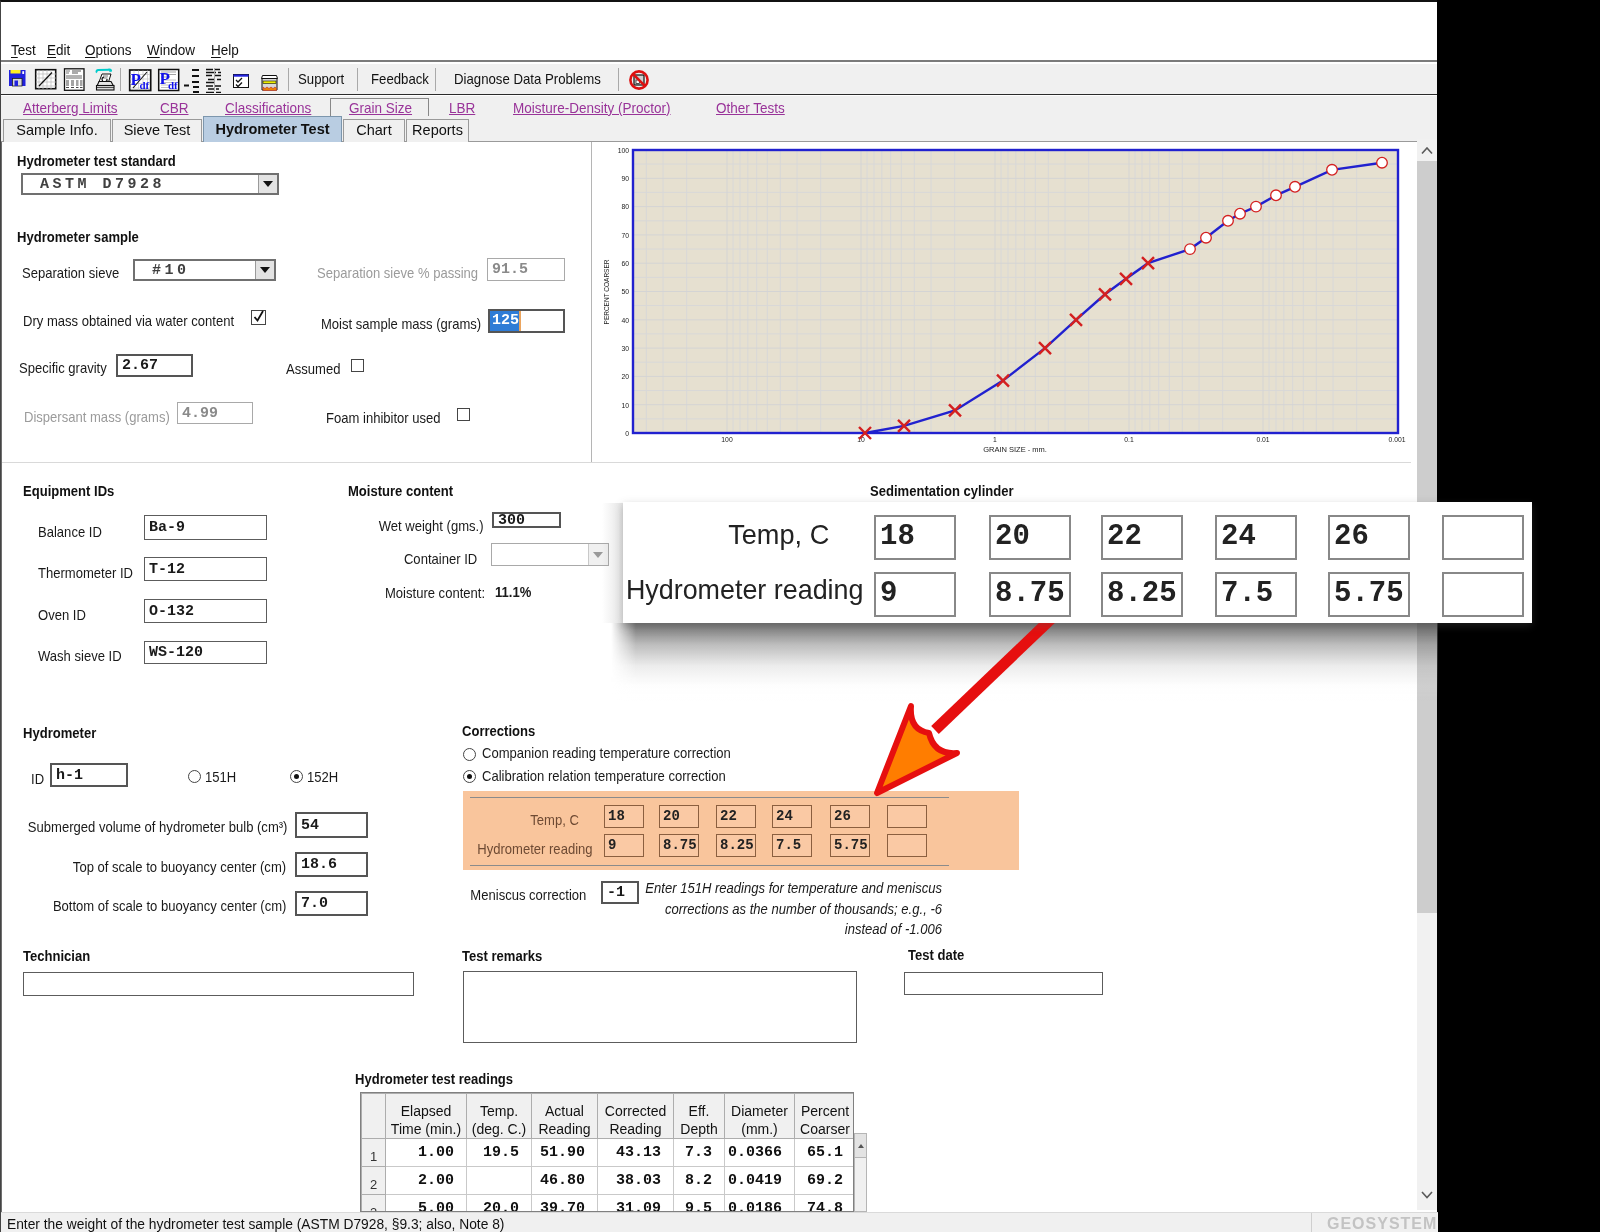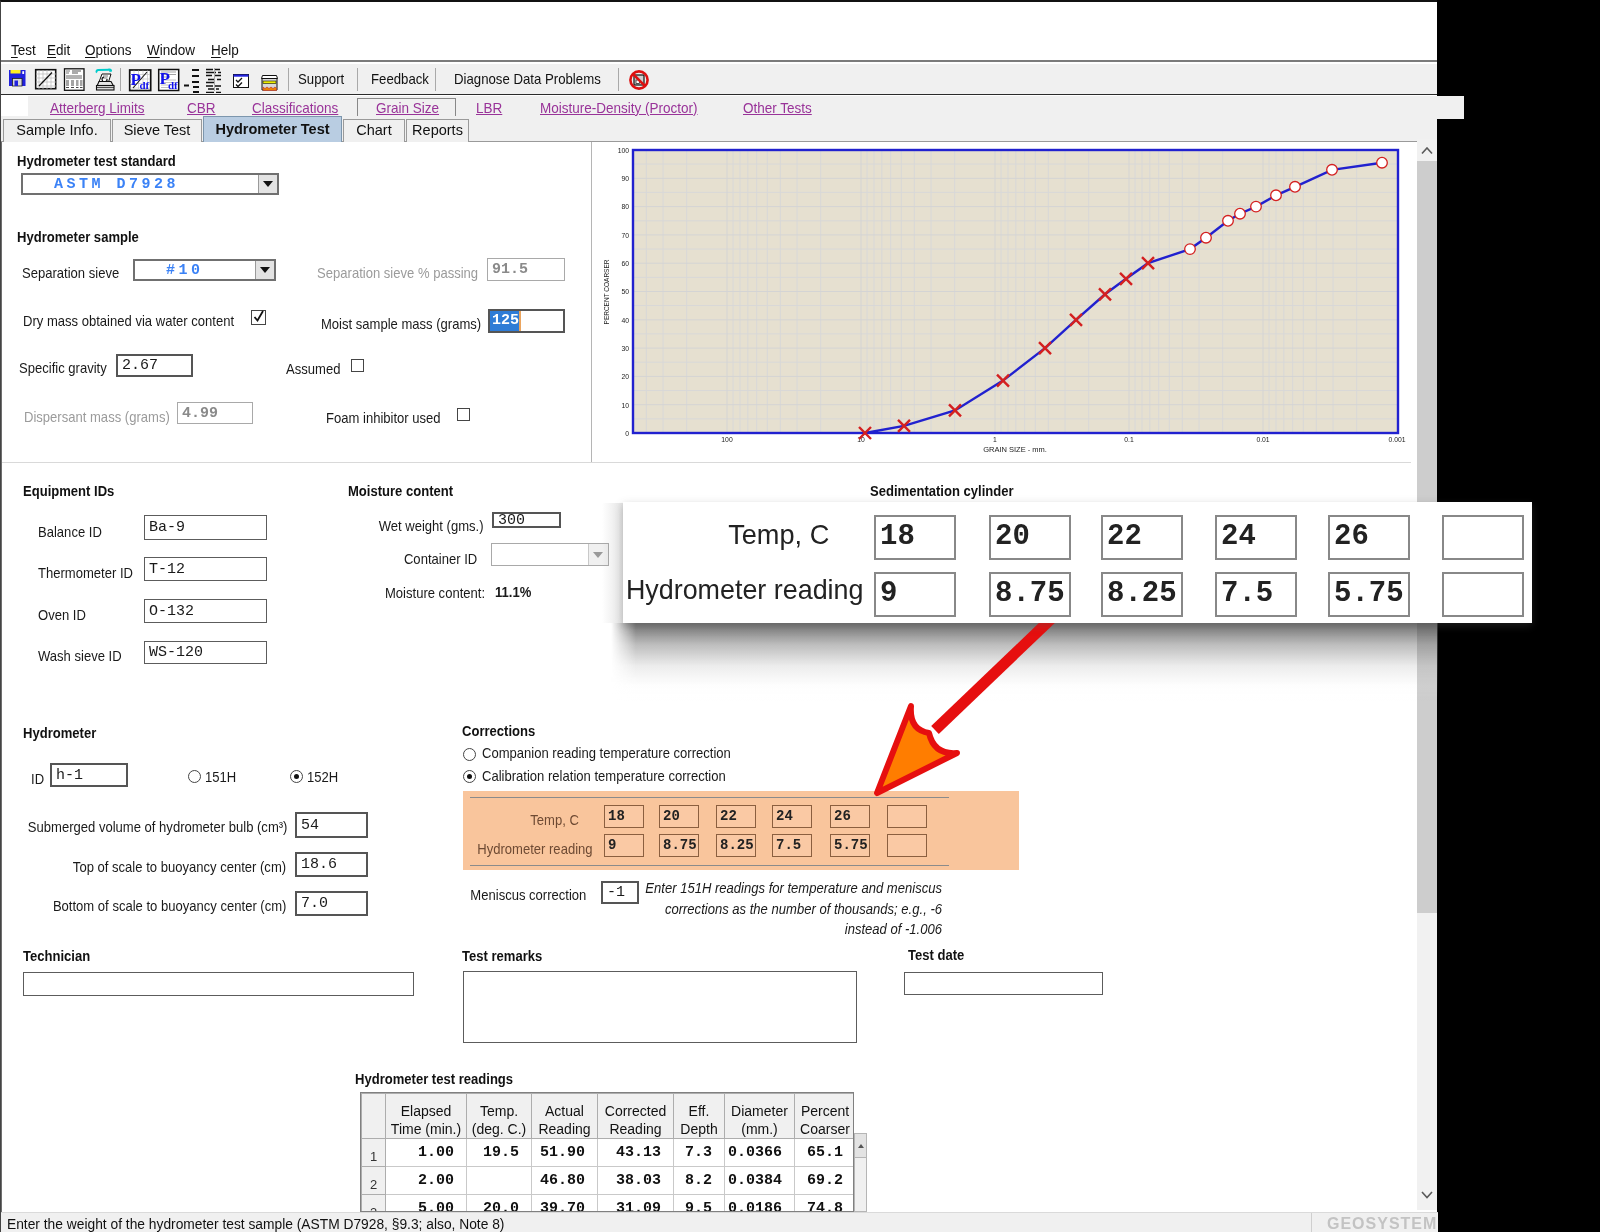--- a/index.html
+++ b/index.html
@@ -6,38 +6,38 @@
 html,body { width:1600px; height:1232px; background:#000; overflow:hidden; }
 body { font-family:"Liberation Sans", sans-serif; position:relative; }
 #win { position:absolute; left:0; top:0; width:1437px; height:1232px; background:#fff; border-top:2px solid #111; border-left:1px solid #444; }
 .abs { position:absolute; }
 .b { font-weight:bold; }
 .mono { font-family:"Liberation Mono", monospace; font-weight:bold; }
 .lbl { font-size:15px; color:#1a1a1a; white-space:nowrap; transform:scaleX(.87); transform-origin:0 0; }
 .glbl { font-size:15px; color:#9b9b9b; white-space:nowrap; transform:scaleX(.87); transform-origin:0 0; }
 .sechead { font-size:15px; font-weight:bold; color:#111; white-space:nowrap; transform:scaleX(.87); transform-origin:0 0; }
 .rlbl { position:absolute; font-size:15px; color:#1a1a1a; white-space:nowrap; transform:scaleX(.87); transform-origin:100% 0; }
-.inp { background:#fff; border:1px solid #5c5c5c; font-family:"Liberation Mono", monospace; font-weight:normal; font-size:15px; color:#1a1a1a; padding-left:4px; display:flex; align-items:center; }
+.inp { background:#fff; border:1px solid #5c5c5c; font-family:"Liberation Mono", monospace; font-weight:bold; font-size:15px; color:#1a1a1a; padding-left:4px; display:flex; align-items:center; }
 .ginp { background:#fff; border:1px solid #a9a9a9; font-family:"Liberation Mono", monospace; font-weight:bold; font-size:15px; color:#8a8a8a; padding-left:4px; display:flex; align-items:center; }
 .combo { background:#fff; border:2px solid #707070; display:flex; align-items:center; }
-.combo .txt { font-family:"Liberation Mono", monospace; font-weight:bold; font-size:15px; color:#3b82f6; padding-left:5px; flex:1; letter-spacing:3.5px;margin-left:26px; }
+.combo .txt { font-family:"Liberation Mono", monospace; font-weight:bold; font-size:15px; color:#404040; padding-left:17px; flex:1; letter-spacing:3.5px; }
 .cbtn { width:19px; align-self:stretch; background:#e3e3e3; border-left:1px solid #9a9a9a; display:flex; align-items:center; justify-content:center; margin:0; }
 .cbtn:after { content:""; width:0; height:0; border:5px solid transparent; border-top:6px solid #111; margin-top:5px; }
 .chk { width:13px; height:13px; background:#fff; border:1px solid #454545; display:inline-block; }
 .radio { width:13px; height:13px; background:#fff; border:1px solid #454545; border-radius:50%; display:inline-block; }
 .radio.on:after { content:""; display:block; width:5px; height:5px; background:#111; border-radius:50%; margin:3px 0 0 3px; }
 
 #titlebar { position:absolute; left:0; top:0; width:100%; height:36px; background:#fff; }
 #menubar { position:absolute; left:0; top:36px; width:100%; height:24px; background:#fff; border-bottom:2px solid #7b7b7b; }
 .menuitem { position:absolute; top:3px; font-size:15px; color:#111; transform:scaleX(.9); transform-origin:0 0; }
 .menuitem span { text-decoration:underline; text-underline-offset:2px; }
 #toolbar { position:absolute; left:0; top:62px; width:100%; height:31px; background:#f0f0f0; border-bottom:1px solid #2b2b2b; }
 .tsep { position:absolute; top:4px; width:1px; height:23px; background:#a9a9a9; }
 .tbtxt { position:absolute; top:6px; font-size:15px; color:#111; transform:scaleX(.88); transform-origin:0 0; }
-#linkbar { position:absolute; left:0; top:94px; width:100%; height:23px; background:#f0f0f0;margin-left:27px; }
+#linkbar { position:absolute; left:0; top:94px; width:100%; height:23px; background:#f0f0f0; }
 .plink { position:absolute; top:3px; font-size:15px; color:#993399; text-decoration:underline; transform:scaleX(.9); transform-origin:0 0; }
 #tabbar { position:absolute; left:0; top:114px; width:100%; height:26px; background:#f0f0f0; border-bottom:1px solid #9a9a9a; }
 .tab { position:absolute; top:3px; height:23px; background:#f0f0f0; border:1px solid #9a9a9a; border-bottom:none; font-size:14.5px; color:#111; text-align:center; padding-top:2px; }
 .tab.active { top:0px; height:26px; background:#b9cde2; font-weight:bold; border-color:#7c96ad; padding-top:4px; }
 #content { position:absolute; left:0; top:140px; width:1410px; height:1070px; background:#fff; border-left:1px solid #6e6e6e; }
 #statusbar { position:absolute; left:0; top:1210px; width:1437px; height:22px; background:#f0f0f0; border-top:1px solid #dadada; }
 .ob { width:40px; height:23px; background:#fac9a4; border:1px solid #8b5f3f; font-family:"Liberation Mono", monospace; font-weight:bold; font-size:14px; color:#222; padding:2px 0 0 3px; }
 .obig { width:82px; height:45px; background:#fff; border:2px solid #888; font-family:"Liberation Mono", monospace; font-weight:bold; font-size:29px; color:#222; padding:3px 0 0 4px; }
 .hc { border:1px solid #adadad; text-align:center; line-height:18px; padding-top:8px; }
 .rn { border:1px solid #adadad; background:#f0f0f0; text-align:center; font-size:13px; color:#333; vertical-align:bottom; padding-bottom:2px; }
@@ -357,21 +357,21 @@
             <td class="dc">0.0366</td>
             <td class="dc">65.1</td>
     </tr>
     <tr style="height:28px">
       <td class="rn">2</td>
             <td class="dc">2.00</td>
             <td class="dc"></td>
             <td class="dc">46.80</td>
             <td class="dc">38.03</td>
             <td class="dc">8.2</td>
-            <td class="dc">0.0384</td>
+            <td class="dc">0.0419</td>
             <td class="dc">69.2</td>
     </tr>
     <tr style="height:28px">
       <td class="rn">3</td>
             <td class="dc">5.00</td>
             <td class="dc">20.0</td>
             <td class="dc">39.70</td>
             <td class="dc">31.09</td>
             <td class="dc">9.5</td>
             <td class="dc">0.0186</td>

